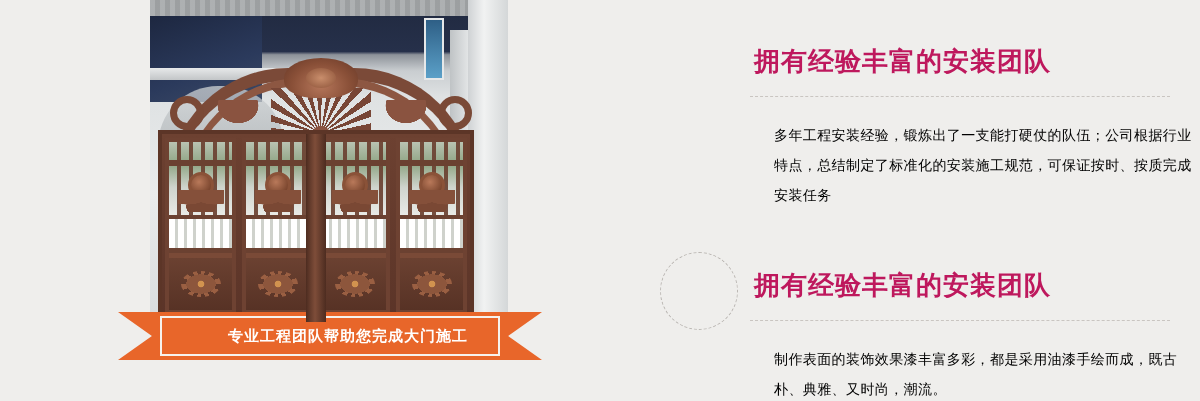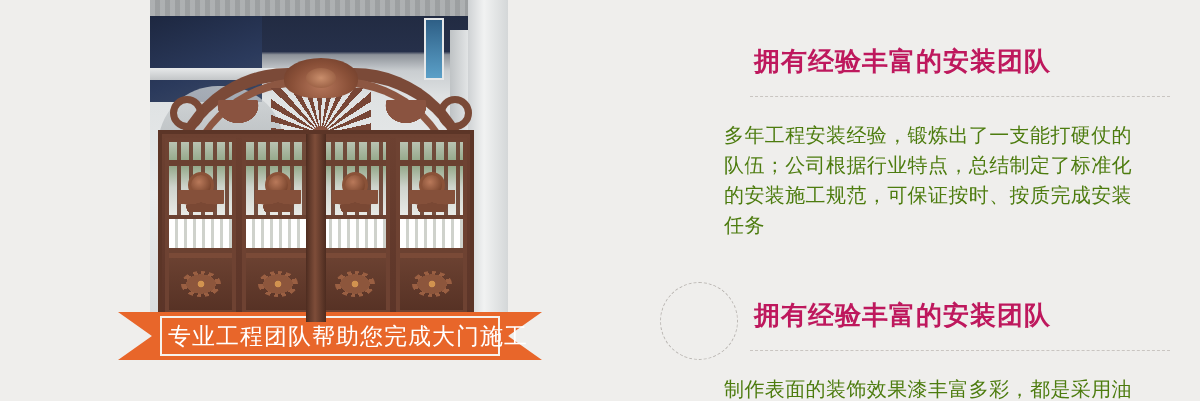--- a/index.html
+++ b/index.html
@@ -275,22 +275,22 @@
     height: 40px;
     background: #e8662a;
     border: 2px solid #f6f2ee;
     box-sizing: border-box;
     display: flex;
     align-items: center;
     justify-content: center;
   }
   .ribbon-text {
     color: #ffffff;
-    font-size: 23px;
-    font-weight: normal;
+    font-size: 15px;
+    font-weight: bold;
     letter-spacing: 1px;
     white-space: nowrap;
     margin-left: 36px;
   }
 
   
   .features {
     position: absolute;
     left: 660px;
     top: 28px;
@@ -356,26 +356,26 @@
     white-space: nowrap;
   }
   .feature-rule {
     position: absolute;
     left: 90px;
     right: 0;
     top: 68px;
     border-top: 1px dashed #c9c5c1;
   }
   .feature-body {
-    margin-left: 64px;
+    margin-left: 114px;
     margin-top: 14px;
     width: 420px;
-    font-size: 20px;
+    font-size: 14px;
     line-height: 30px;
-    color: #4d7c0f;
+    color: #000000;
     letter-spacing: .4px;
   }
 </style>
 </head>
 <body>
 
 <div class="photo-block">
   <div class="bg-building">
     <div class="bg-cornice"></div>
     <div class="bg-sky-win"></div>

